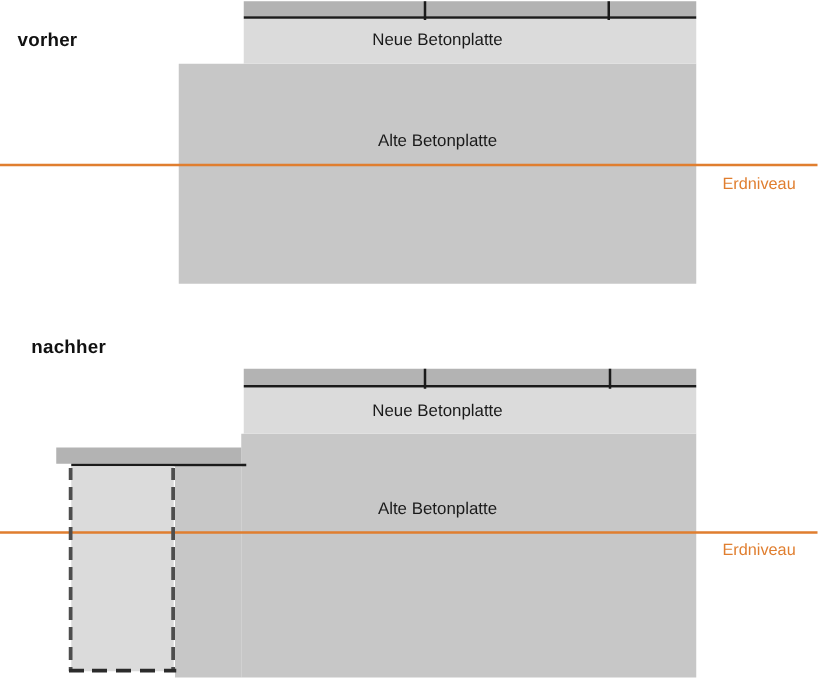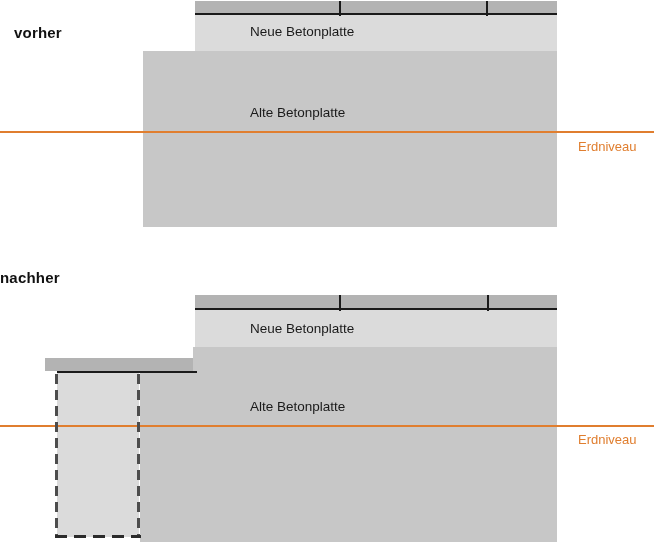--- a/index.html
+++ b/index.html
@@ -20,21 +20,21 @@
     overflow:hidden;
   }
   .stage{position:relative;width:654px;height:542px;}
   .abs{position:absolute;}
   .section-label{
     font-size:15px;font-weight:bold;color:#111;
     letter-spacing:.2px;
   }
   .layer-label{
     font-size:13.5px;color:var(--outline);
-    width:200px;
+    width:200px;text-align:center;
   }
   .erd-label{
     font-size:13px;color:var(--erdniveau-line);
   }
   .bar{background:var(--slab-top-bar);}
   .kline{background:var(--outline);}
   .tick{background:var(--outline);width:2px;}
   .neue{background:var(--neue-fill);}
   .alte{background:var(--alte-fill);}
   .erdline{background:var(--erdniveau-line);height:2px;width:654px;left:0;}
@@ -62,21 +62,21 @@
   <div class="abs kline" style="left:195px;top:13px;width:362px;height:2px;"></div>
   <div class="abs tick" style="left:339px;top:1px;height:15px;"></div>
   <div class="abs tick" style="left:486px;top:1px;height:15px;"></div>
 
   <div class="abs erdline" style="top:131px;"></div>
 
   <div class="abs layer-label" style="left:250px;top:24px;">Neue Betonplatte</div>
   <div class="abs layer-label" style="left:250px;top:105px;">Alte Betonplatte</div>
   <div class="abs erd-label" style="left:578px;top:139px;">Erdniveau</div>
 
-  <div class="abs section-label" style="left:0;top:269px;">nachher</div>
+  <div class="abs section-label" style="left:25px;top:269px;">nachher</div>
 
   <div class="abs alte" style="left:193px;top:347px;width:364px;height:195px;"></div>
 
   <div class="abs alte" style="left:140px;top:373px;width:53px;height:169px;"></div>
 
   <div class="abs neue" style="left:195px;top:310px;width:362px;height:37px;"></div>
 
   <div class="abs bar" style="left:195px;top:295px;width:362px;height:13px;"></div>
   <div class="abs kline" style="left:195px;top:308px;width:362px;height:2px;"></div>
   <div class="abs tick" style="left:339px;top:295px;height:16px;"></div>

